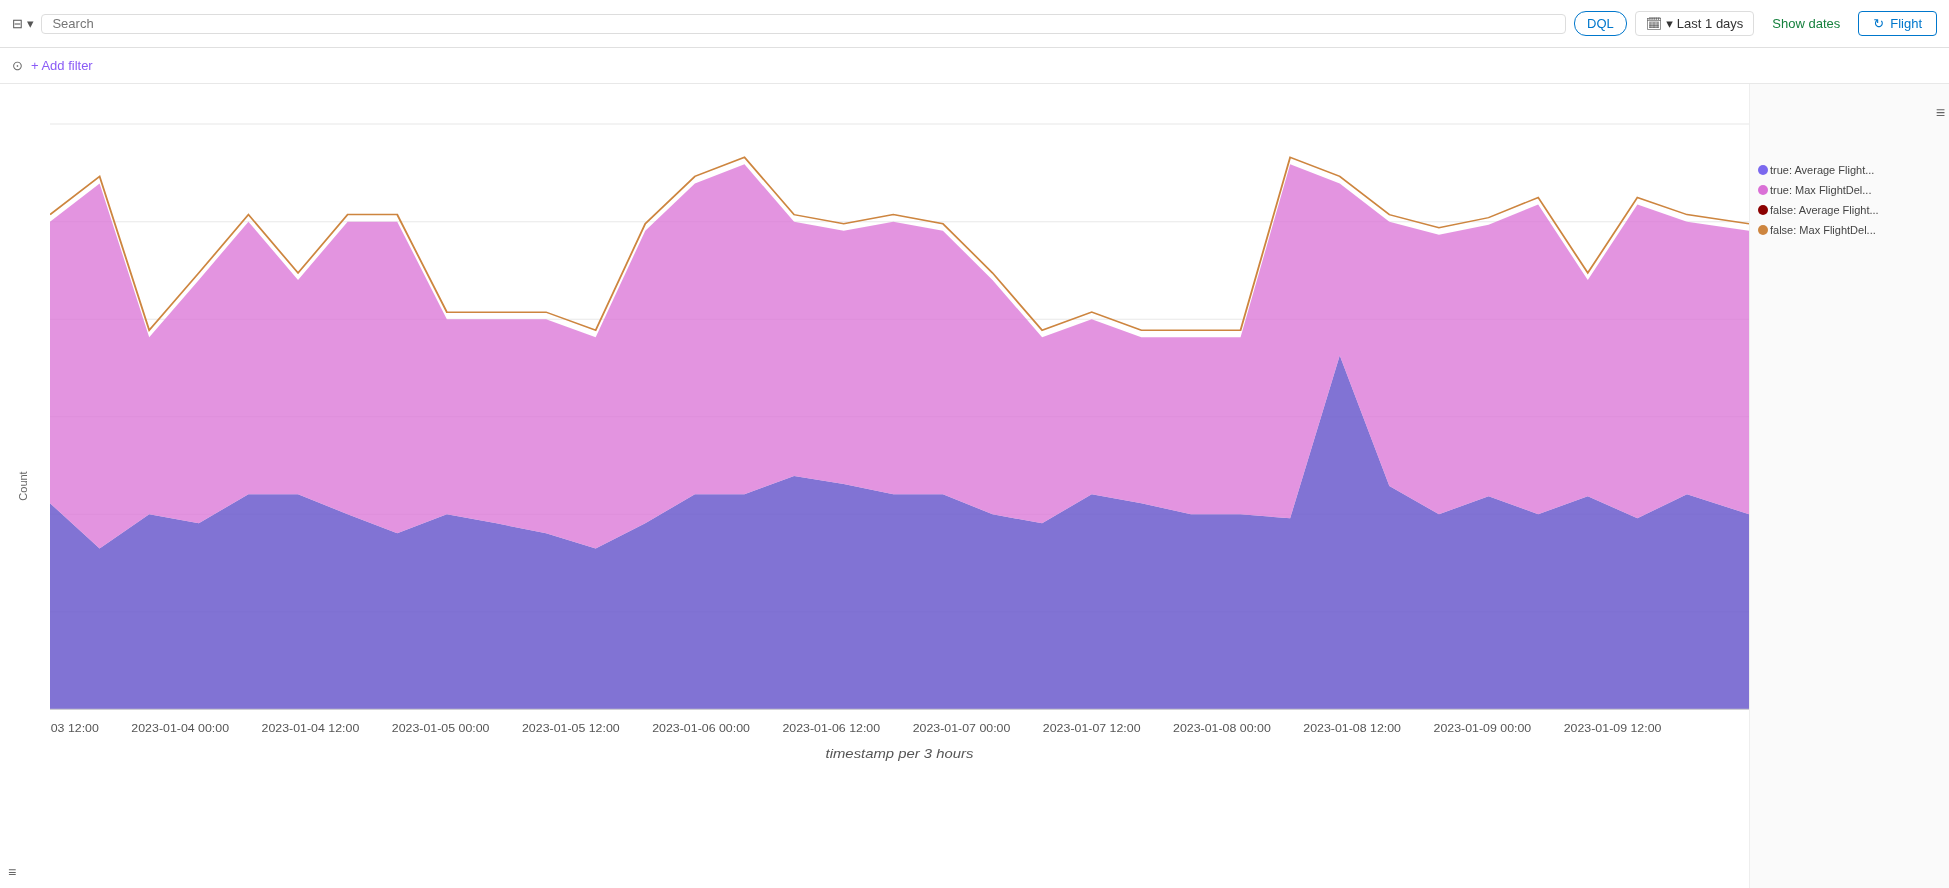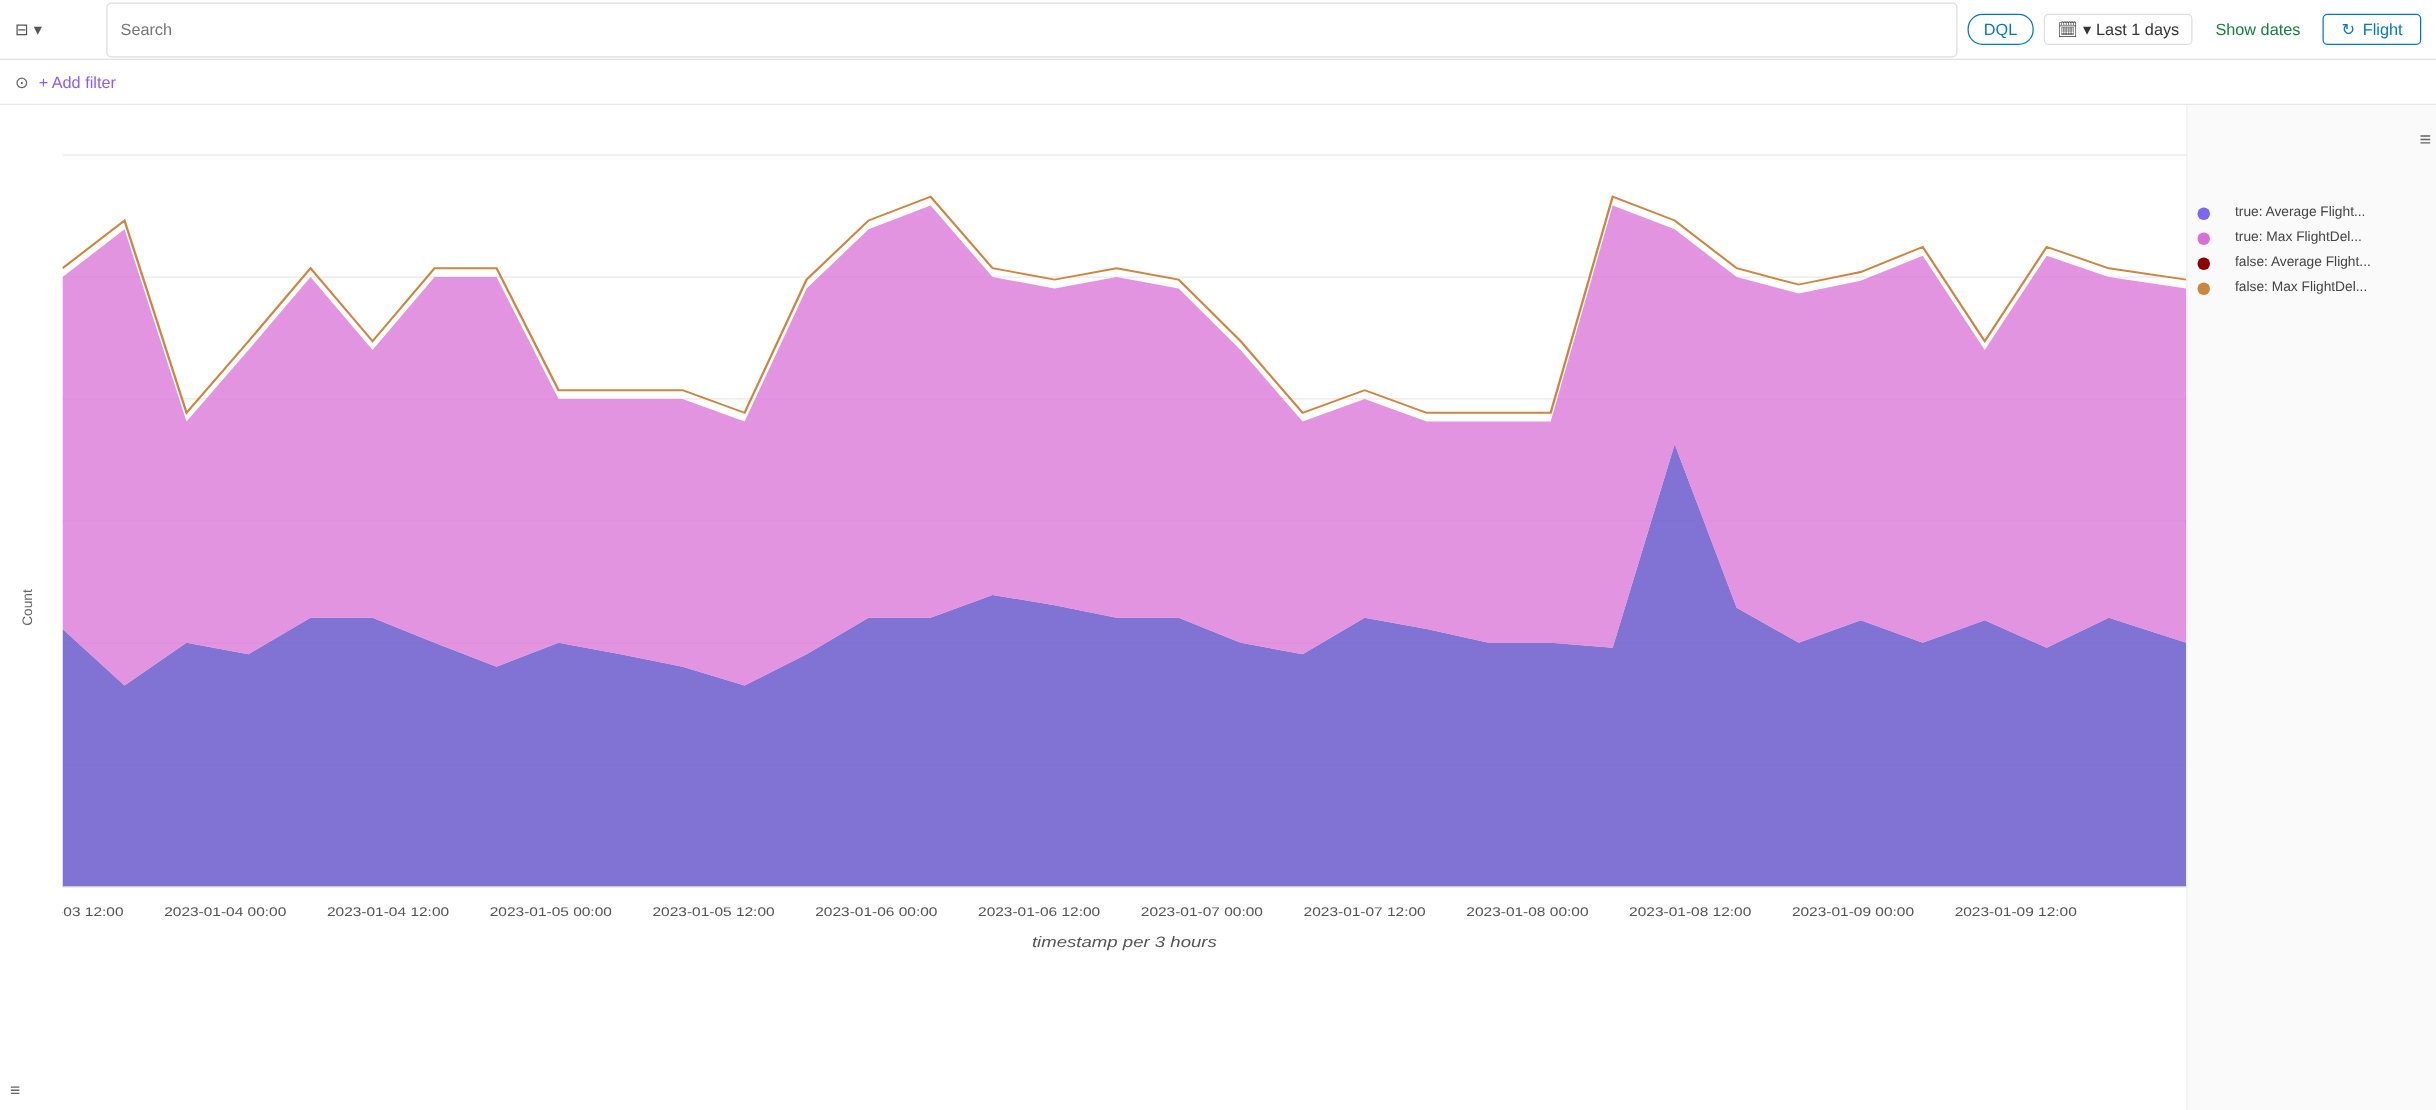--- a/index.html
+++ b/index.html
@@ -4,22 +4,22 @@
   <style>
     * { box-sizing: border-box; margin: 0; padding: 0; }
     body { font-family: -apple-system, BlinkMacSystemFont, 'Segoe UI', sans-serif; background: #fff; color: #333; font-size: 13px; }
 
     .top-bar {
       display: flex; align-items: center; height: 48px;
       border-bottom: 1px solid #e0e0e0; padding: 0 12px; gap: 8px;
     }
     .logo-area { display: flex; align-items: center; gap: 4px; color: #555; }
     .search-box {
-      flex: 1; height: 44px; border: 1px solid #ddd; border-radius: 4px;
-      padding: 0 10px; font-size: 13px; color: #888; background: #fff; margin-left: 44px;
+      flex: 1; height: 20px; border: 1px solid #ddd; border-radius: 4px;
+      padding: 0 10px; font-size: 13px; color: #888; background: #fff;
     }
     .dql-btn {
       padding: 4px 12px; border: 1px solid #0077cc; border-radius: 12px;
       color: #0077cc; background: #fff; cursor: pointer; font-size: 13px;
     }
     .date-picker {
       display: flex; align-items: center; gap: 4px; padding: 4px 10px;
       border: 1px solid #ddd; border-radius: 4px; cursor: pointer;
       font-size: 13px; color: #333; background: #fff;
     }
@@ -56,21 +56,21 @@
 
     .chart-svg-wrapper {
       width: 100%; height: 100%; position: relative;
     }
 
     .legend-panel {
       width: 200px; padding: 80px 12px 0 8px; border-left: 1px solid #eee;
       background: #fafafa;
     }
     .legend-item {
-      display: flex; align-items: flex-end; gap: 20px; margin-bottom: 8px;
+      display: flex; align-items: center; gap: 2px; margin-bottom: 8px;
       font-size: 11px; color: #444;
     }
     .legend-dot {
       width: 10px; height: 10px; border-radius: 50%; flex-shrink: 0;
     }
 
     .bottom-controls {
       position: absolute; bottom: 8px; left: 8px;
       font-size: 14px; color: #666; cursor: pointer;
     }

